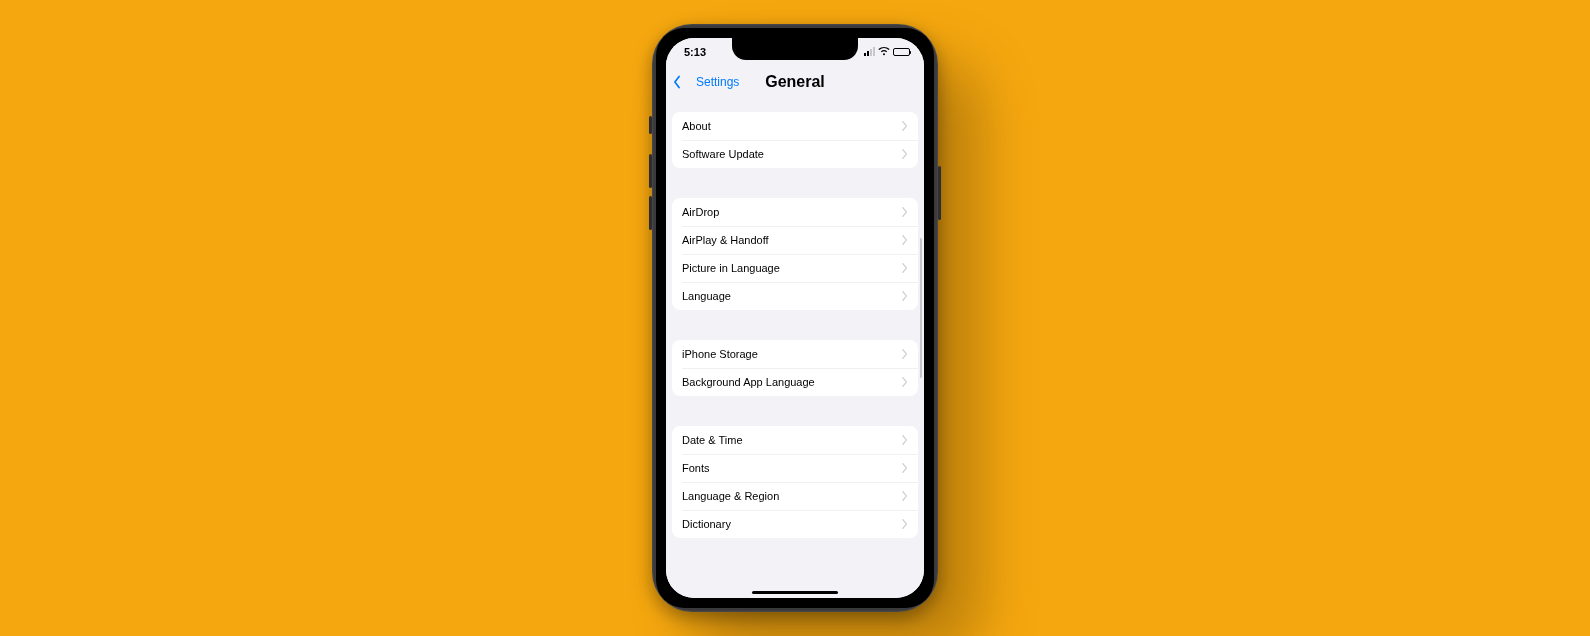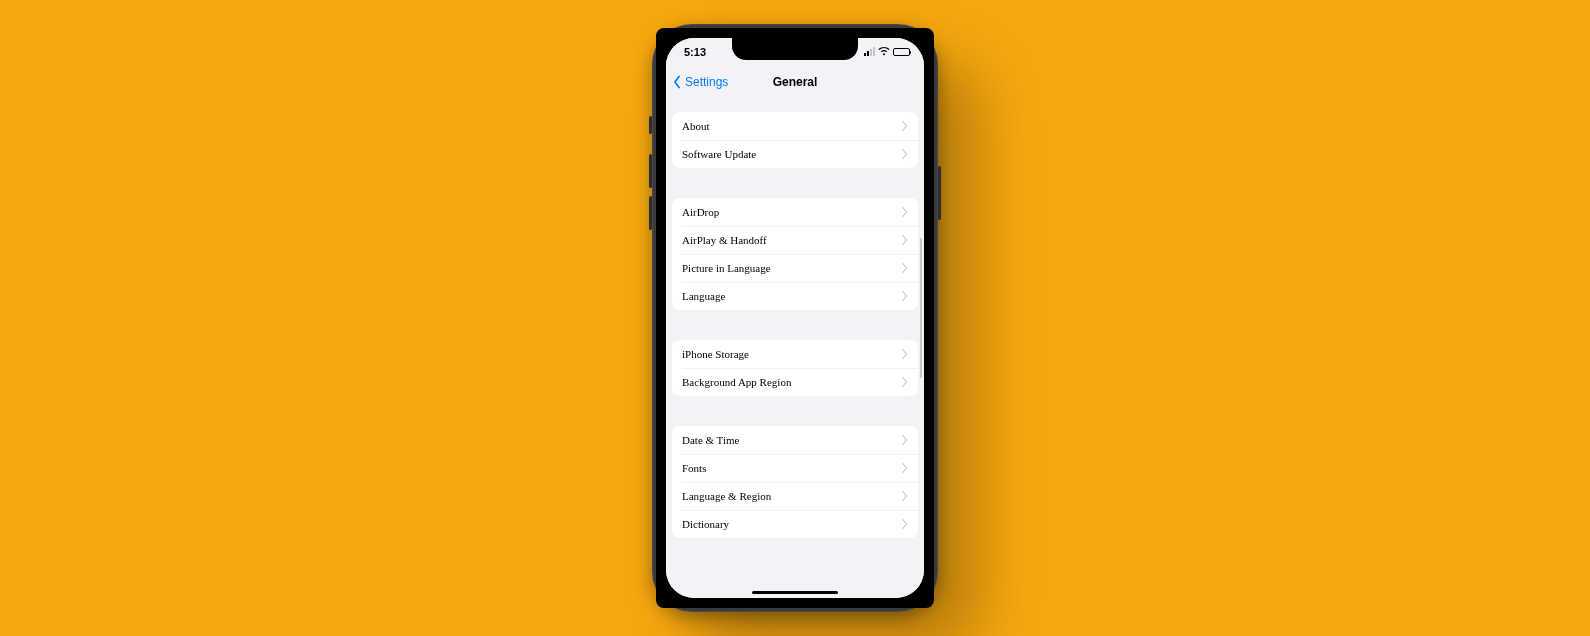--- a/index.html
+++ b/index.html
@@ -24,21 +24,21 @@
       40px 40px 60px rgba(0,0,0,0.25),
       0 6px 18px rgba(0,0,0,0.35),
       inset 0 0 2px rgba(255,255,255,0.25);
     position: relative;
     margin-top: -1px;
   }
   .phone-inner {
     width: 100%;
     height: 100%;
     background: #000;
-    border-radius: 8px;
+    border-radius: 28px;
     padding: 10px;
     position: relative;
   }
   
   .btn-side { position: absolute; background:#2e2e30; border-radius:2px; }
   .btn-mute  { left:-3px; top:92px;  width:3px; height:18px; }
   .btn-volup { left:-3px; top:130px; width:3px; height:34px; }
   .btn-voldn { left:-3px; top:172px; width:3px; height:34px; }
   .btn-power { right:-3px; top:142px; width:3px; height:54px; }
 
@@ -104,39 +104,38 @@
     display: flex;
     align-items: center;
     position: relative;
     background: #f2f2f7;
     padding: 0 6px;
   }
   .back-btn {
     display: flex; align-items: center;
     color: #007aff;
     font-size: 12px;
-    gap: 1px;
+    gap: 12px;
     cursor: pointer;
   }
   .back-chevron { width:12px; height:14px; }
   .nav-title {
     position: absolute; left:0; right:0;
     text-align: center;
-    font-size: 12px;
+    font-size: 16px;
     font-weight: 600;
     color:#000;
     pointer-events:none;
   }
 
   .content {
     height: calc(100% - 60px);
     overflow: hidden;
     background: #f2f2f7;
     padding: 0 6px;
-    font-family: Liberation Serif, serif;
   }
 
   .group {
     background: #fff;
     border-radius: 8px;
     margin-top: 30px;
     overflow: hidden;
   }
   .group:first-child { margin-top: 14px; }
 
@@ -282,21 +281,21 @@
           <div class="group">
             <div class="row">
               <span>iPhone Storage</span>
               <span class="disclosure">
                 <svg viewBox="0 0 8 14">
                   <path d="M1 1l5 6-5 6" stroke="#c7c7cc" stroke-width="1.6" fill="none" stroke-linecap="round" stroke-linejoin="round"></path>
                 </svg>
               </span>
             </div>
             <div class="row">
-              <span>Background App Region</span>
+              <span>Background App Language</span>
               <span class="disclosure">
                 <svg viewBox="0 0 8 14">
                   <path d="M1 1l5 6-5 6" stroke="#c7c7cc" stroke-width="1.6" fill="none" stroke-linecap="round" stroke-linejoin="round"></path>
                 </svg>
               </span>
             </div>
           </div>
           <div class="group">
             <div class="row">
               <span>Date &amp; Time</span>

